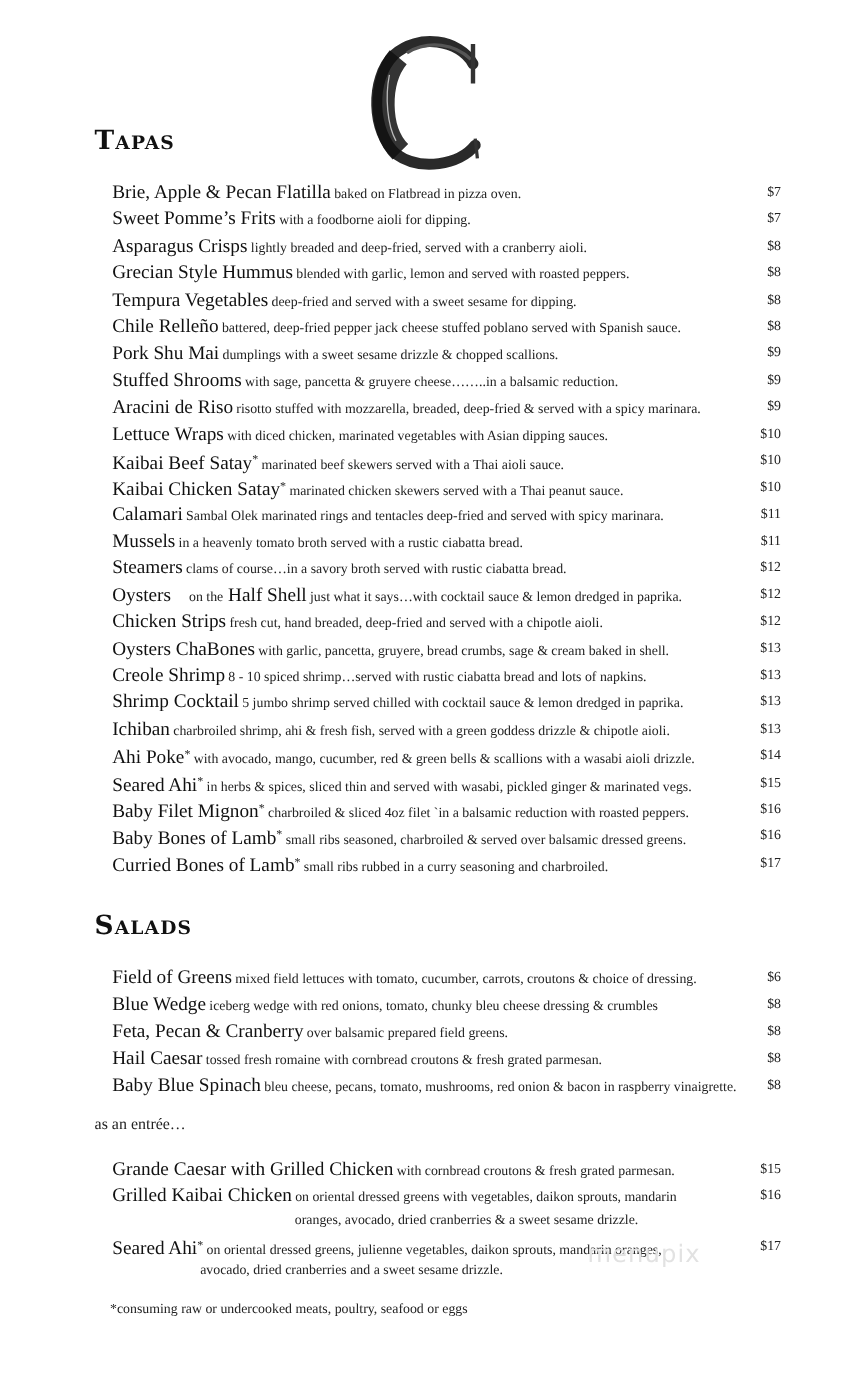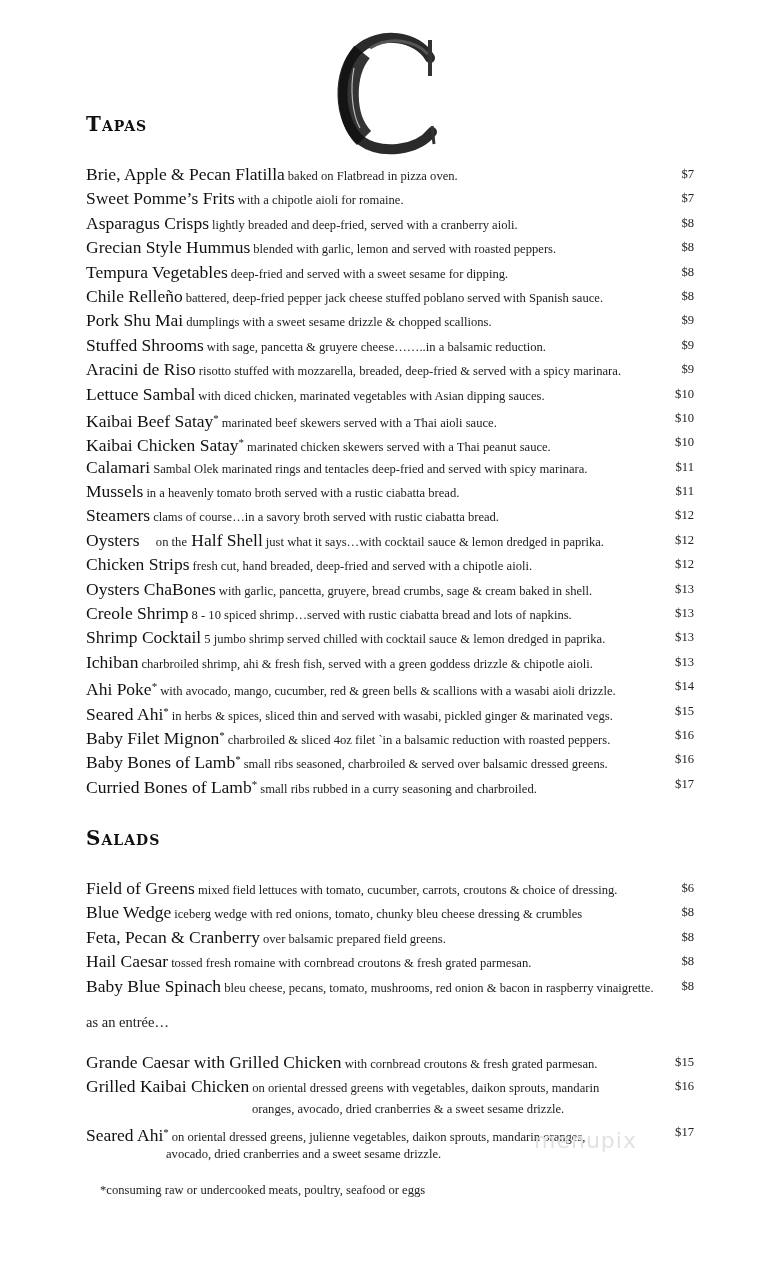--- a/index.html
+++ b/index.html
@@ -6,24 +6,24 @@
     body {
       width: 768px; height: 1265px; position: relative; overflow: hidden;
       font-family: "Liberation Serif", "DejaVu Serif", serif; color: #1a1a1a;
     }
     .logo {
       position: absolute; left: 330px; top: 28px; width: 112px; height: 130px;
     }
     .section-title {
       position: absolute; left: 86px;
       font-family: "DejaVu Serif", "Liberation Serif", serif;
-      font-weight: bold; font-size: 20px; letter-spacing: 1px;
+      font-weight: bold; font-size: 24px; letter-spacing: 1px;
       font-variant: small-caps; color: #111;
     }
-    .list { position: absolute; left: 86px; width: 608px; }
+    .list { position: absolute; left: 102px; width: 608px; }
     .row {
       position: relative; height: 24.4px; white-space: nowrap;
       line-height: 24px;
     }
     .name { font-size: 17.5px; color: #111; }
     .name sup { font-size: 11px; vertical-align: 5px; }
     .desc { font-size: 12.6px; color: #222; margin-left: 3px; }
     .price {
       position: absolute; right: 0; top: 0; font-size: 12.6px; color: #222;
     }
@@ -52,29 +52,29 @@
     <path d="M100 12 L100 48" stroke="#333" stroke-width="4"></path>
     <path d="M102 98 L104 116" stroke="#333" stroke-width="3"></path>
     <path d="M24 40 C 20 60, 22 86, 30 100" fill="none" stroke="#bbb" stroke-width="1.2"></path>
   </svg>
 </div>
 
 <div class="section-title" style="top:112px;">Tapas</div>
 
 <div class="list" style="top:162px;" id="tapas-list">
 <div class="row"><span class="name"><span>Brie, Apple &amp; Pecan Flatilla</span></span><span class="desc">baked on Flatbread in pizza oven.</span><span class="price">$7</span></div>
-    <div class="row"><span class="name"><span>Sweet Pomme’s Frits</span></span><span class="desc">with a chipotle aioli for romaine.</span><span class="price">$7</span></div>
+    <div class="row"><span class="name"><span>Sweet Pomme’s Frits</span></span><span class="desc">with a foodborne aioli for dipping.</span><span class="price">$7</span></div>
     <div class="row"><span class="name"><span>Asparagus Crisps</span></span><span class="desc">lightly breaded and deep-fried, served with a cranberry aioli.</span><span class="price">$8</span></div>
     <div class="row"><span class="name"><span>Grecian Style Hummus</span></span><span class="desc">blended with garlic, lemon and served with roasted peppers.</span><span class="price">$8</span></div>
     <div class="row"><span class="name"><span>Tempura Vegetables</span></span><span class="desc">deep-fried and served with a sweet sesame for dipping.</span><span class="price">$8</span></div>
     <div class="row"><span class="name"><span>Chile Relleño</span></span><span class="desc">battered, deep-fried pepper jack cheese stuffed poblano served with Spanish sauce.</span><span class="price">$8</span></div>
     <div class="row"><span class="name"><span>Pork Shu Mai</span></span><span class="desc">dumplings with a sweet sesame drizzle &amp; chopped scallions.</span><span class="price">$9</span></div>
     <div class="row"><span class="name"><span>Stuffed Shrooms</span></span><span class="desc">with sage, pancetta &amp; gruyere cheese……..in a balsamic reduction.</span><span class="price">$9</span></div>
     <div class="row"><span class="name"><span>Aracini de Riso</span></span><span class="desc">risotto stuffed with mozzarella, breaded, deep-fried &amp; served with a spicy marinara.</span><span class="price">$9</span></div>
-    <div class="row"><span class="name"><span>Lettuce Sambal</span></span><span class="desc">with diced chicken, marinated vegetables with Asian dipping sauces.</span><span class="price">$10</span></div>
+    <div class="row"><span class="name"><span>Lettuce Wraps</span></span><span class="desc">with diced chicken, marinated vegetables with Asian dipping sauces.</span><span class="price">$10</span></div>
     <div class="row"><span class="name"><span>Kaibai Beef Satay</span><sup>*</sup></span><span class="desc">marinated beef skewers served with a Thai aioli sauce.</span><span class="price">$10</span></div>
     <div class="row"><span class="name"><span>Kaibai Chicken Satay</span><sup>*</sup></span><span class="desc">marinated chicken skewers served with a Thai peanut sauce.</span><span class="price">$10</span></div>
     <div class="row"><span class="name"><span>Calamari</span></span><span class="desc">Sambal Olek marinated rings and tentacles deep-fried and served with spicy marinara.</span><span class="price">$11</span></div>
     <div class="row"><span class="name"><span>Mussels</span></span><span class="desc">in a heavenly tomato broth served with a rustic ciabatta bread.</span><span class="price">$11</span></div>
     <div class="row"><span class="name"><span>Steamers</span></span><span class="desc">clams of course…in a savory broth served with rustic ciabatta bread.</span><span class="price">$12</span></div>
     <div class="row"><span class="name"><span>Oysters</span> <span class="desc" style="margin-left:12px">on the</span> <span>Half Shell</span></span><span class="desc">just what it says…with cocktail sauce &amp; lemon dredged in paprika.</span><span class="price">$12</span></div>
     <div class="row"><span class="name"><span>Chicken Strips</span></span><span class="desc">fresh cut, hand breaded, deep-fried and served with a chipotle aioli.</span><span class="price">$12</span></div>
     <div class="row"><span class="name"><span>Oysters ChaBones</span></span><span class="desc">with garlic, pancetta, gruyere, bread crumbs, sage &amp; cream baked in shell.</span><span class="price">$13</span></div>
     <div class="row"><span class="name"><span>Creole Shrimp</span></span><span class="desc">8 - 10 spiced shrimp…served with rustic ciabatta bread and lots of napkins.</span><span class="price">$13</span></div>
     <div class="row"><span class="name"><span>Shrimp Cocktail</span></span><span class="desc">5 jumbo shrimp served chilled with cocktail sauce &amp; lemon dredged in paprika.</span><span class="price">$13</span></div>

